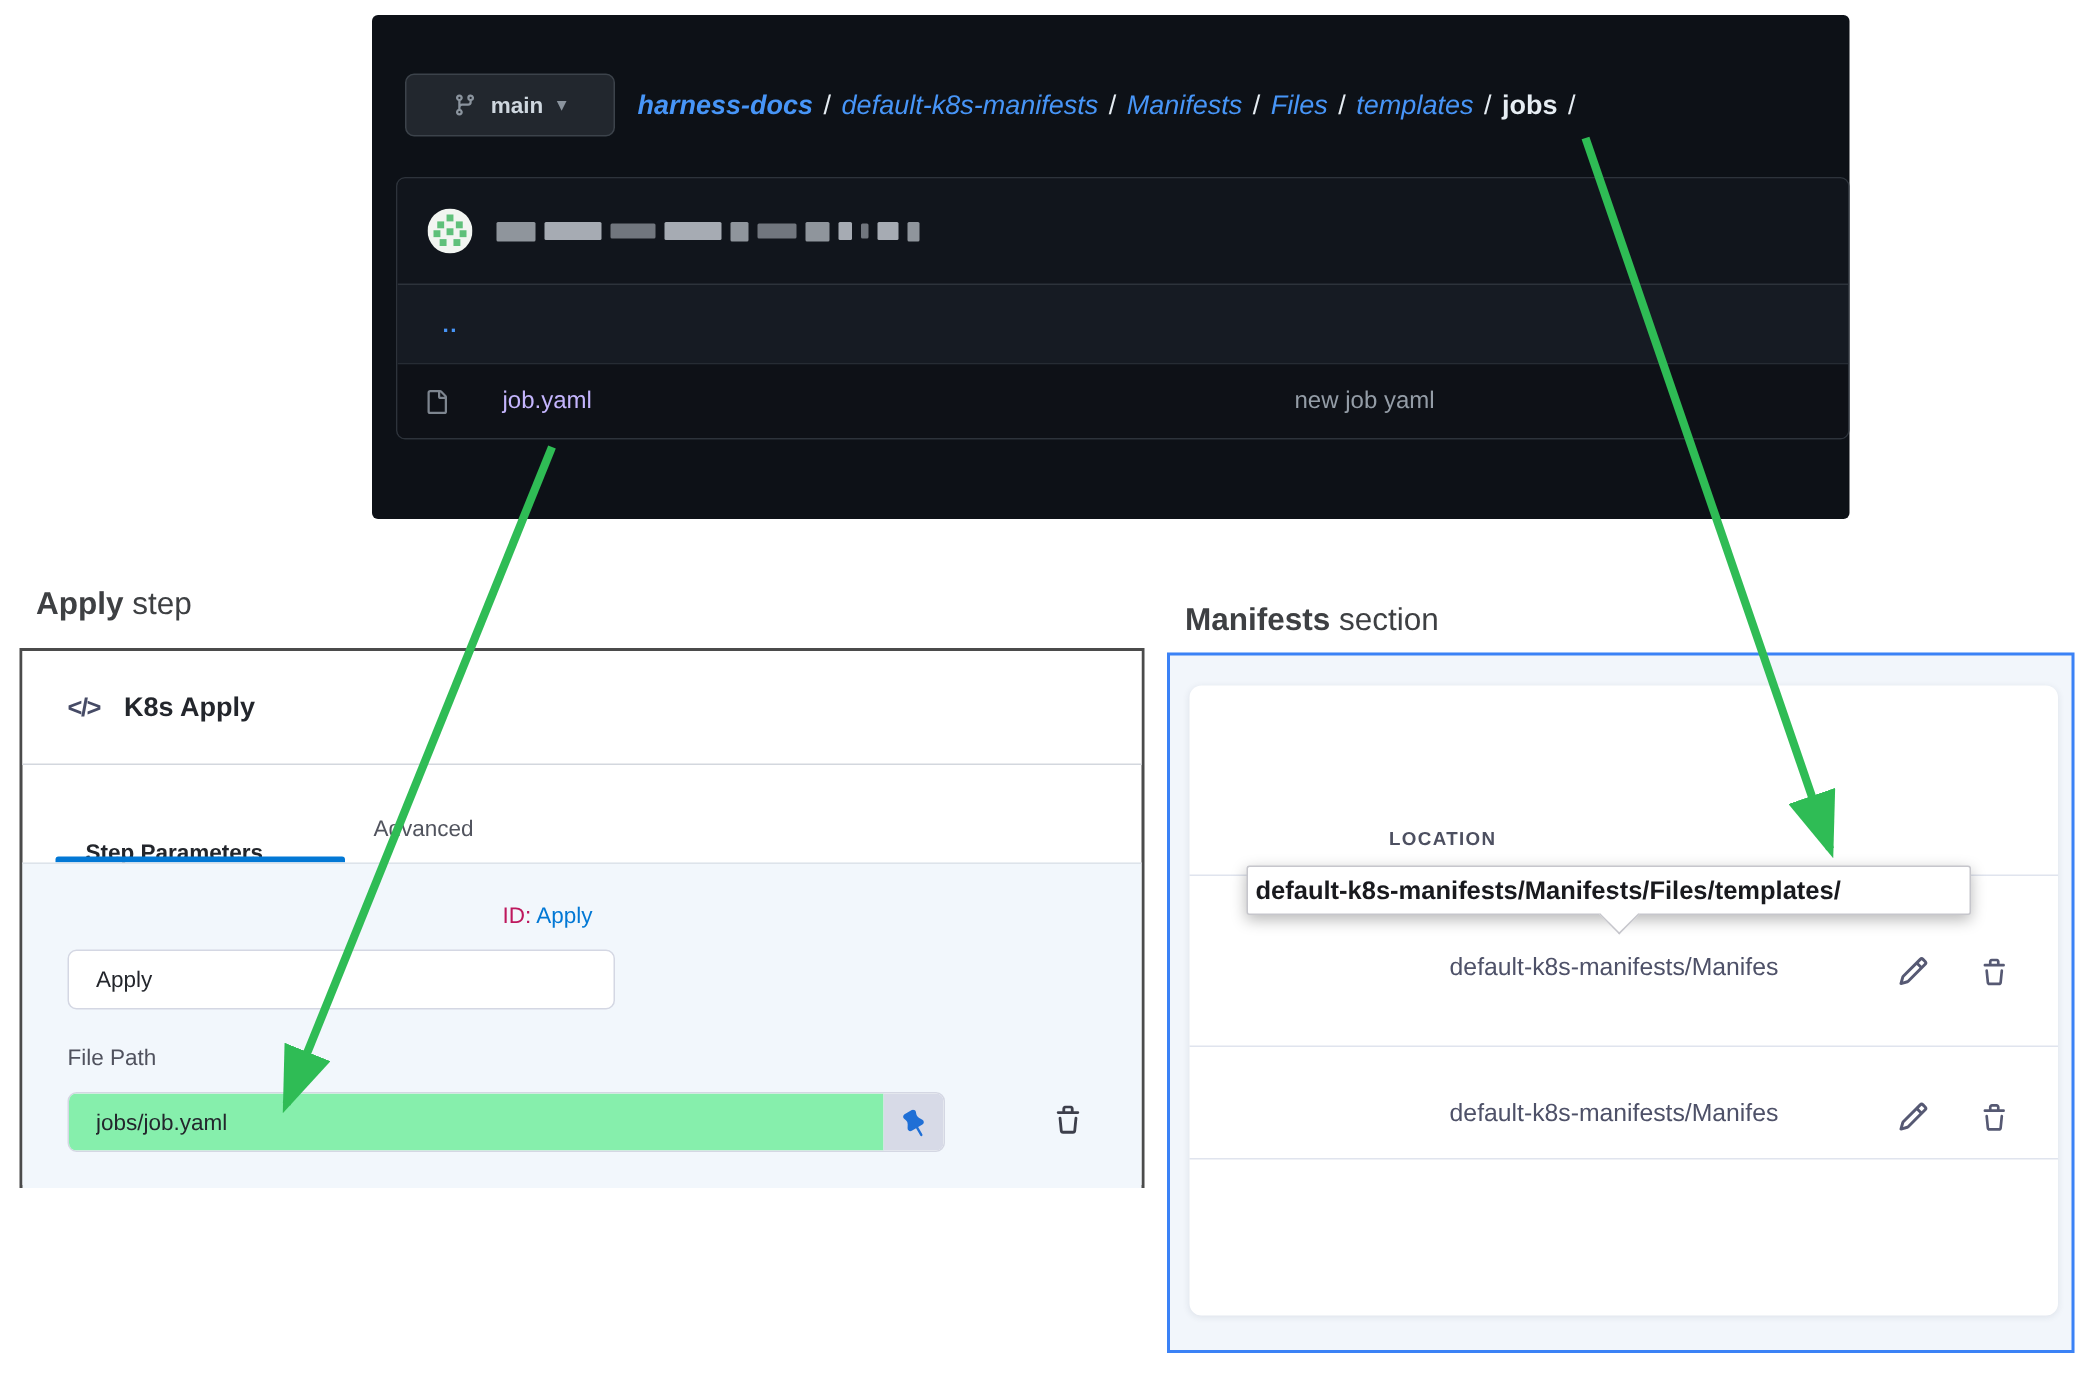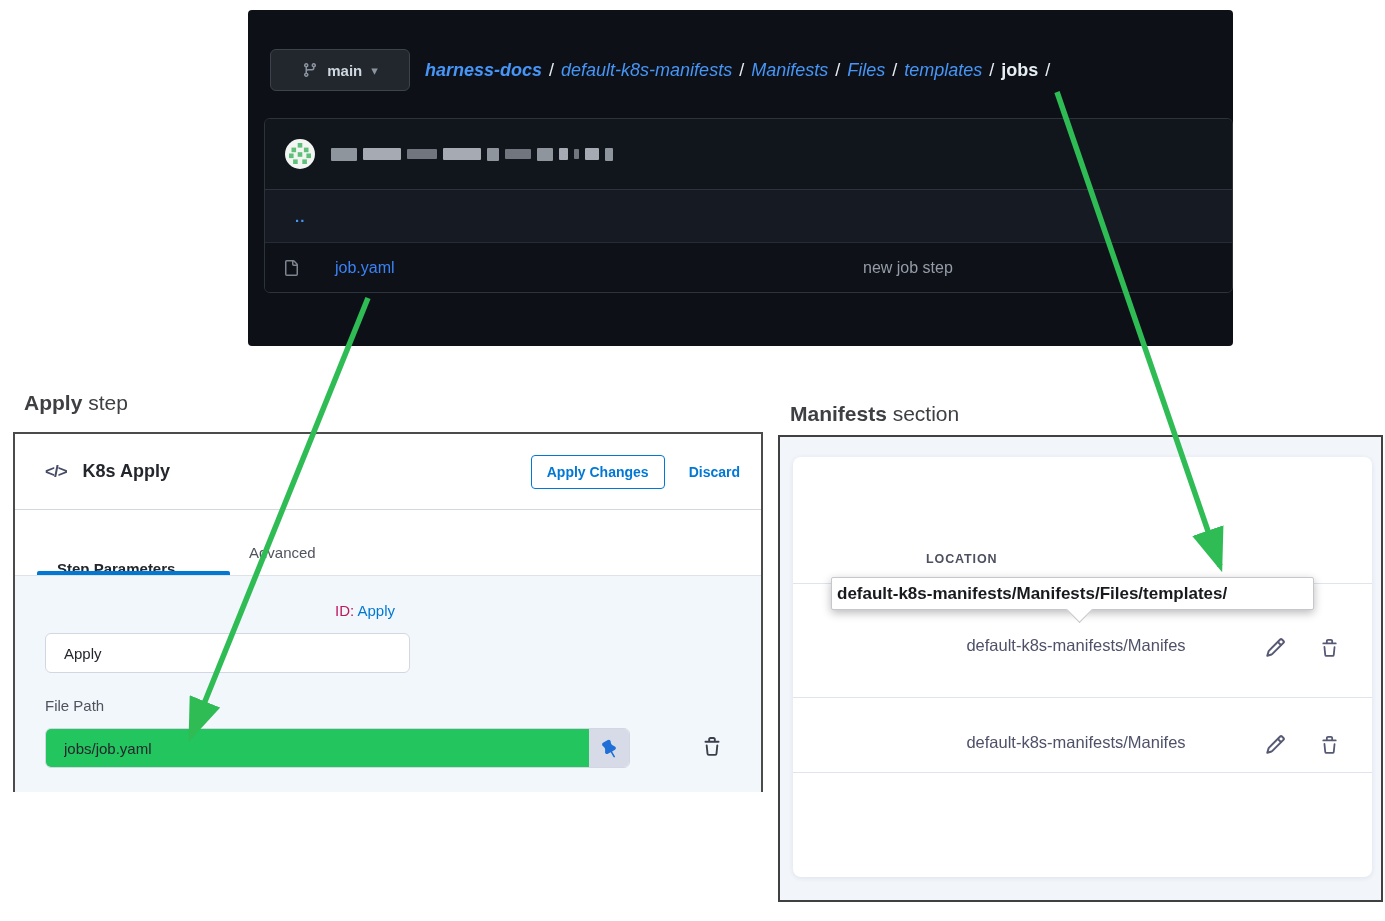--- a/index.html
+++ b/index.html
@@ -28,21 +28,21 @@
   .avatar { width:30px; height:30px; margin-right:16px; cursor:pointer; flex:0 0 auto; }
   .redacted { display:flex; align-items:center; }
   .redacted span { display:inline-block; height:12px; background:#a6abb3; margin-right:6px; border-radius:1px; }
   .redacted span:nth-child(odd)  { height:13px; opacity:.85; }
   .redacted span:nth-child(3n)   { height:10px; opacity:.65; }
   .dotdot-row { height:53px; background:#161b23; border-bottom:1px solid #262c34;
                 display:flex; align-items:center; padding-left:30px; }
   .dotdot-row a { color:#4795f7; font-size:15px; font-weight:700; letter-spacing:1px; cursor:pointer; text-decoration:none; }
   .file-row { position:relative; height:49px; background:#0e1117; display:flex; align-items:center; padding-left:18px; }
   .file-icon { width:16px; height:16px; margin-right:36px; flex:0 0 auto; }
-  .file-name { color:#3b82f6; font-size:16px; cursor:pointer; }
+  .file-name { color:#c4b5fd; font-size:16px; cursor:pointer; }
   .commit-msg { position:absolute; left:598px; color:#949da7; font-size:16px; cursor:pointer; }
 
   
   .anno-label { position:absolute; font-size:21px; color:#3e4043; }
   .anno-label b { font-weight:700; }
 
   
   .apply-panel { position:absolute; left:13px; top:432px; width:750px; height:360px;
                  background:#fff; border:2px solid #4b4b4b; }
   .ap-header { position:absolute; left:0; top:0; width:100%; height:76px;
@@ -65,28 +65,28 @@
   .field-label { position:absolute; font-size:15px; color:#50525e; }
   .id-line { position:absolute; left:320px; top:168px; font-size:15px; }
   .id-prefix { color:#be185d; }
   .id-value { color:#0278d5; cursor:pointer; }
   .text-input { position:absolute; height:40px; background:#fff; border:1px solid #d4d7e3;
                 border-radius:6px; font-size:15px; color:#23262c; padding:0 18px;
                 font-family:inherit; outline:none; }
   .fp-group { position:absolute; left:30px; top:294px; width:585px; height:40px;
               border:1px solid #d4d7e3; border-radius:6px; display:flex; overflow:hidden; background:#fff; }
   .fp-input { flex:1; border:none; outline:none; font-size:15px; color:#23262c; padding:0 18px;
-              font-family:inherit; background:#22c55e; }
+              font-family:inherit; background:#86efac; }
   .pin-seg { width:40px; background:#d7dae7; display:flex; align-items:center; justify-content:center; cursor:pointer; }
   .icon-btn { position:absolute; background:none; border:none; cursor:pointer; color:#3d3f4b;
               display:flex; align-items:center; justify-content:center; }
 
   
   .man-panel { position:absolute; left:778px; top:435px; width:605px; height:467px;
-               background:#f2f6fb; border:2px solid #404040; }
+               background:#f2f6fb; border:2px solid #3b82f6; }
   .man-card { position:absolute; left:13px; top:20px; width:579px; height:420px;
               background:#fff; border-radius:8px; box-shadow:0 1px 5px rgba(40,50,80,.10); }
   .loc-header { position:absolute; left:146px; top:115px; font-size:12.5px; font-weight:700;
                 color:#4d5061; letter-spacing:.9px; }
   .man-divider { position:absolute; left:13px; width:579px; height:1px; background:#e0e4ee; }
   .man-row-text { position:absolute; left:146px; width:300px; text-align:center;
                   font-size:16.5px; color:#4e5168; line-height:22px; white-space:nowrap; overflow:hidden; }
   .man-icon-btn { position:absolute; background:none; border:none; cursor:pointer; color:#565973;
                   display:flex; align-items:center; justify-content:center; }
   .tooltip { position:absolute; left:51px; top:140px; width:483px; height:33px; z-index:6;
@@ -166,40 +166,36 @@
       <div class="dotdot-row">
         <a>..</a>
       </div>
       <div class="file-row">
         <span class="file-icon">
           <svg viewBox="0 0 16 16" width="16" height="16" fill="#7d858f">
               <path d="M2 1.75C2 .784 2.784 0 3.75 0h6.586c.464 0 .909.184 1.237.513l2.914 2.914c.329.328.513.773.513 1.237v9.586A1.75 1.75 0 0 1 13.25 16h-9.5A1.75 1.75 0 0 1 2 14.25Zm1.75-.25a.25.25 0 0 0-.25.25v12.5c0 .138.112.25.25.25h9.5a.25.25 0 0 0 .25-.25V6h-2.75A1.75 1.75 0 0 1 9 4.25V1.5Zm6.75.062V4.25c0 .138.112.25.25.25h2.688l-.011-.013-2.914-2.914-.013-.011Z"></path>
             </svg>
         </span>
         <span class="file-name">job.yaml</span>
-        <span class="commit-msg">new job step</span>
+        <span class="commit-msg">new job yaml</span>
       </div>
     </div>
   </div>
 
   <div class="anno-label" style="left:24px; top:391px;">
     <b>Apply</b><span> step</span>
   </div>
   <div class="anno-label" style="left:790px; top:402px;">
     <b>Manifests</b><span> section</span>
   </div>
 
   <div class="apply-panel">
     <div class="ap-header">
       <span class="code-icon">&lt;/&gt;</span>
       <span class="ap-title">K8s Apply</span>
-      <span class="ap-actions">
-        <button class="btn-outline">Apply Changes</button>
-        <span class="link-discard">Discard</span>
-      </span>
     </div>
 
     <span class="tab active" style="left:42px; top:110px;margin-top:16px;">Step Parameters</span>
     <span class="tab inactive" style="left:234px; top:110px;">Advanced</span>
     <div class="tab-underline"></div>
 
     <div class="ap-content"></div>
 
     <span class="field-label" style="left:30px; top:168px;margin-top:45px;">Name</span>
     <span class="id-line">

